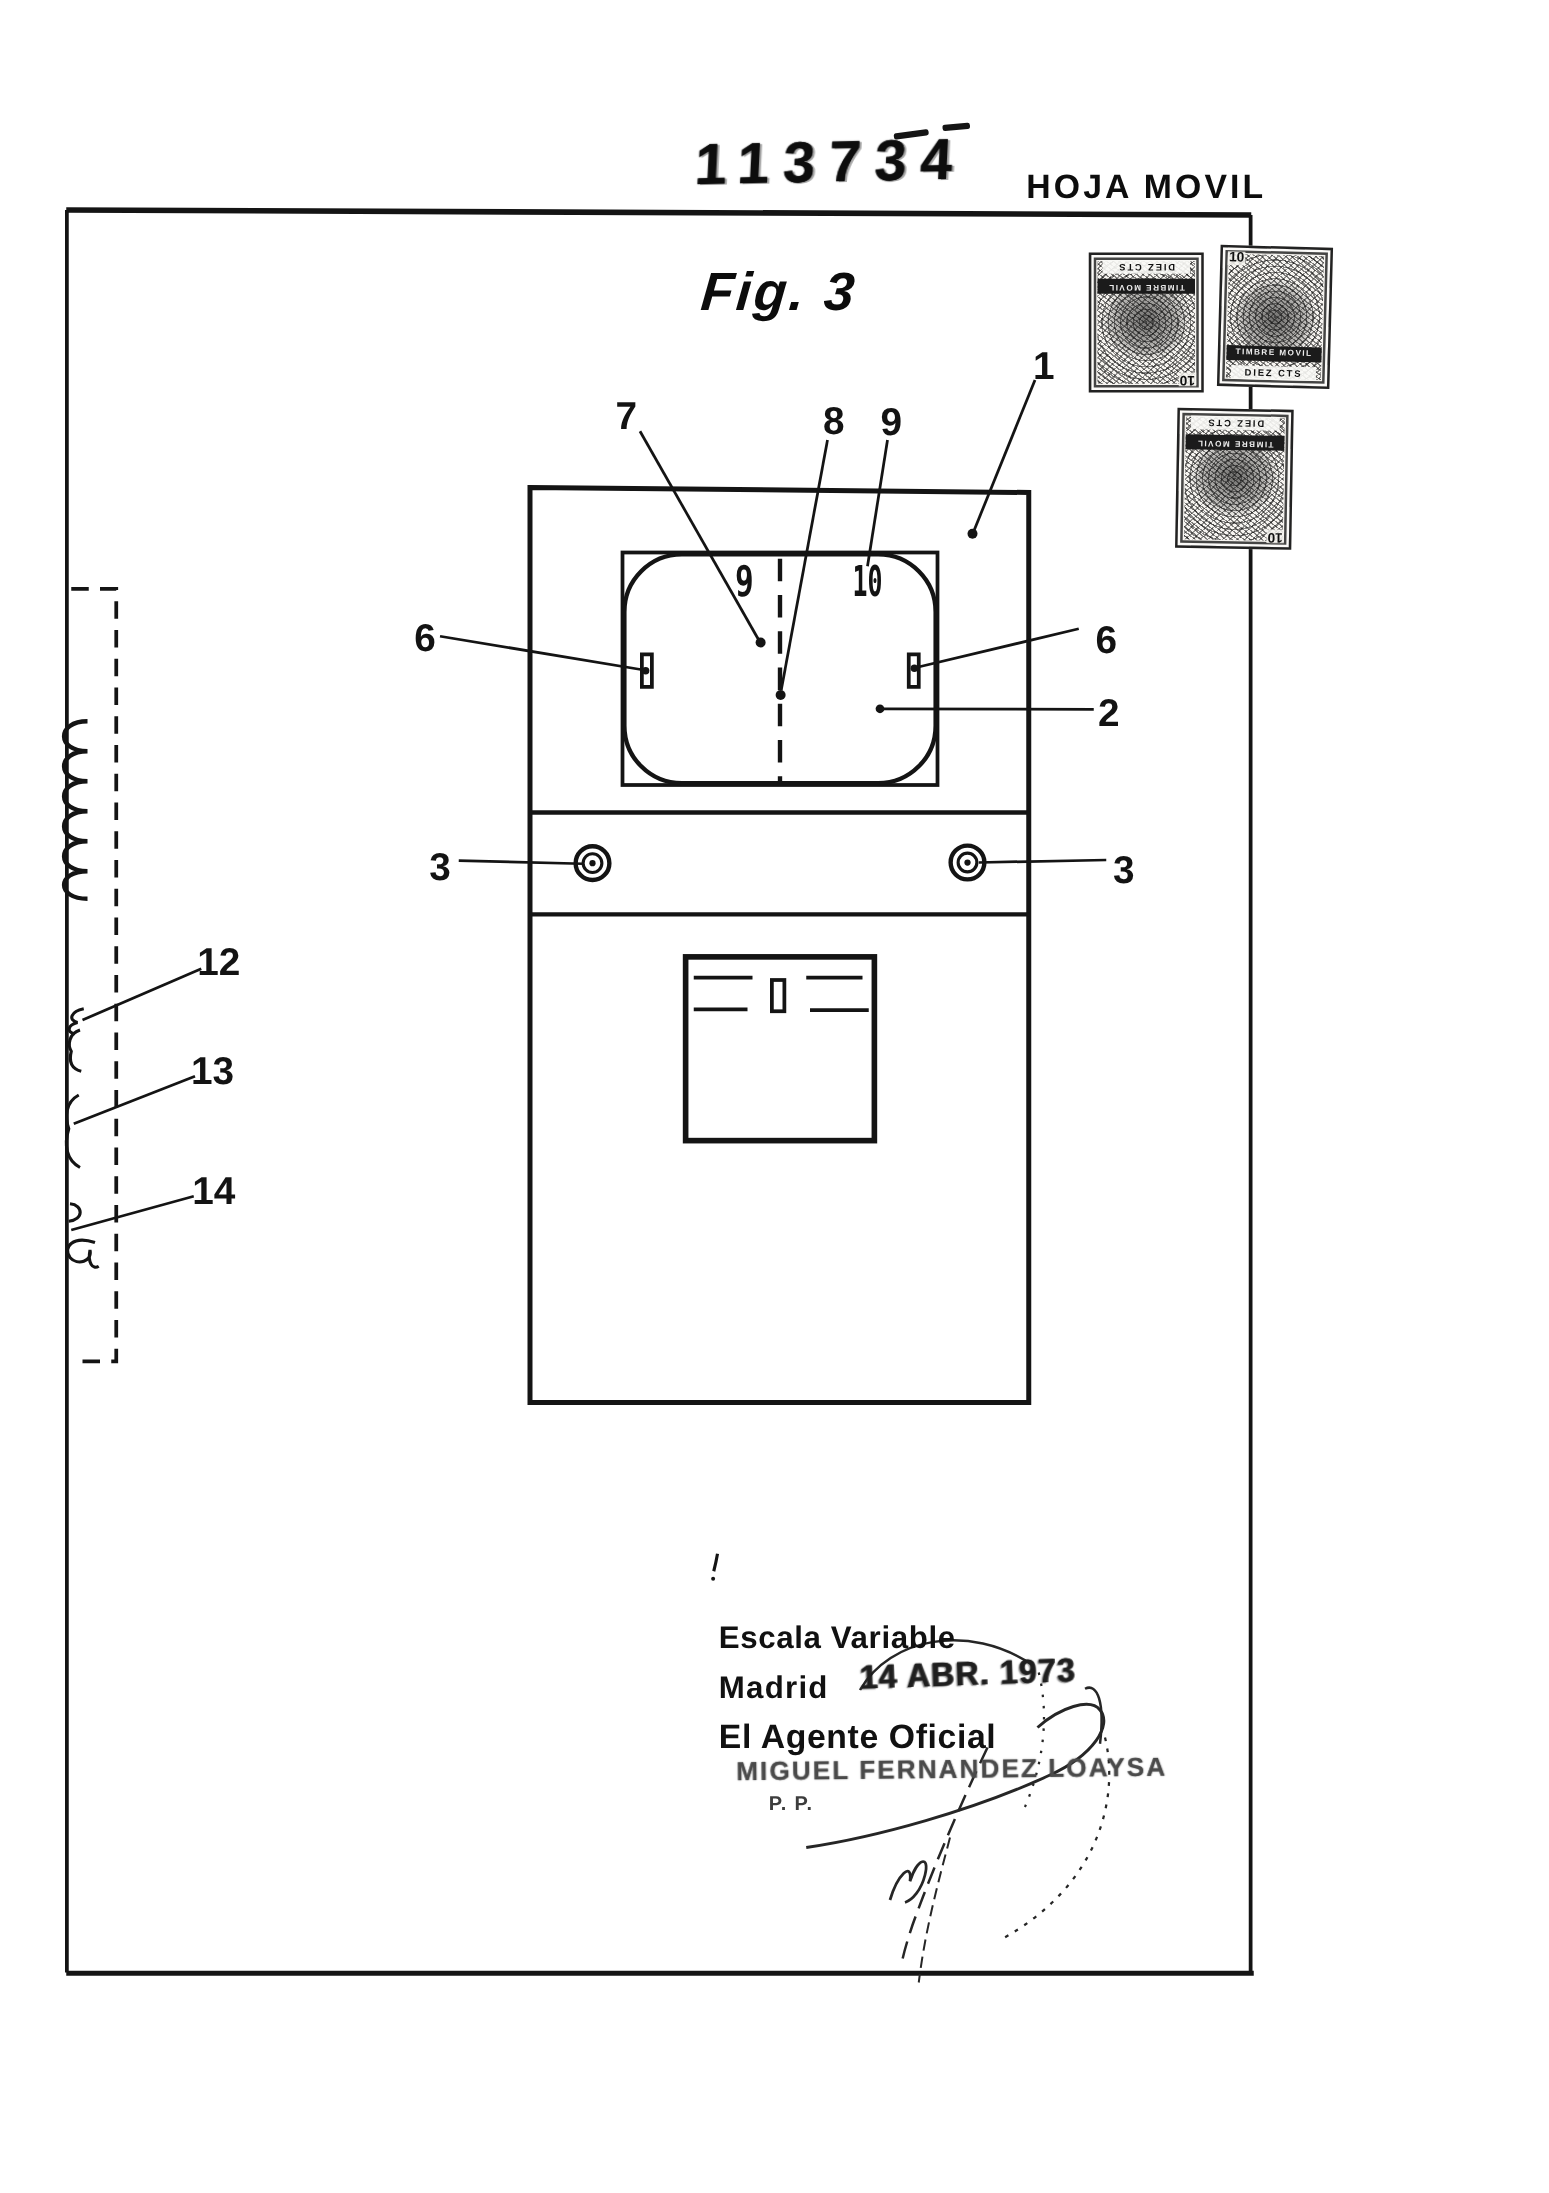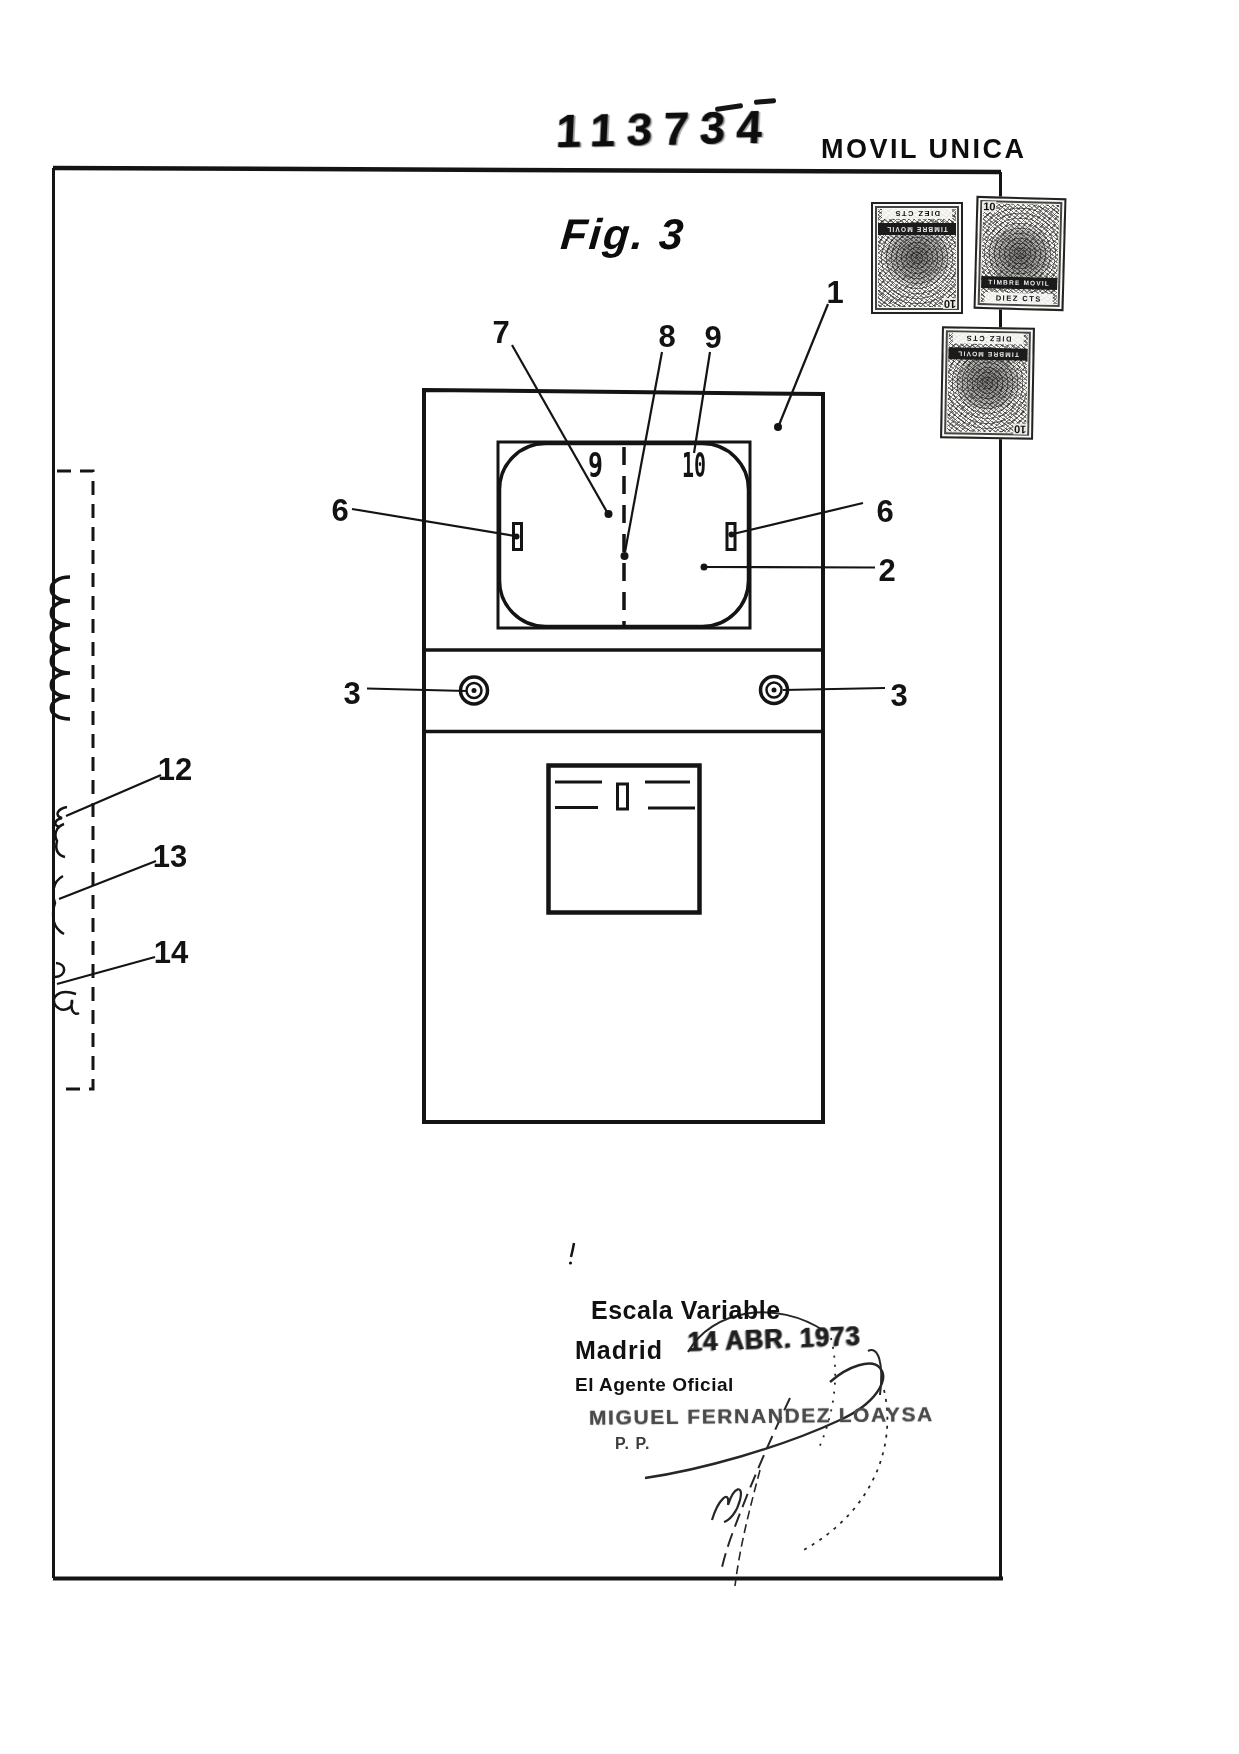--- a/index.html
+++ b/index.html
@@ -27,26 +27,26 @@
        repeating-linear-gradient(-43deg, rgba(10,10,10,.42) 0 1px, rgba(0,0,0,0) 1px 4px),
        repeating-radial-gradient(circle at 50% 50%, rgba(0,0,0,.45) 0 1px, rgba(0,0,0,0) 1px 5px);}
   .stamp .corner-val{position:absolute;top:3px;left:4px;font-size:11px;font-weight:700;color:#101010;
          background:rgba(246,244,240,.85);padding:0 1px;line-height:11px;}
   .stamp .band{position:absolute;left:6%;right:6%;bottom:19px;height:12px;background:#1b1b1b;color:#eee;
          font-size:6.5px;font-weight:700;letter-spacing:1.2px;text-align:center;line-height:12px;overflow:hidden;}
   .stamp .denom{position:absolute;left:10%;right:10%;bottom:4px;height:11px;background:rgba(250,249,246,.9);
          color:#101010;font-size:7.5px;font-weight:700;letter-spacing:1.5px;text-align:center;line-height:11px;}
 
   
-  .escala{left:575px;top:1296px;font-size:25px;font-weight:700;letter-spacing:.5px;margin-left:16px;}
+  .escala{left:575px;top:1296px;font-size:25px;font-weight:700;letter-spacing:.5px;}
   .madrid{left:575px;top:1336px;font-size:25px;font-weight:700;letter-spacing:1px;}
   .datestamp{left:683px;top:1324px;font-size:27px;font-weight:700;letter-spacing:1px;color:#1f1f1f;
              transform:rotate(-2deg) scaleX(.95);text-shadow:1px 0 0 rgba(20,20,20,.8),-1px 1px 1px rgba(50,50,50,.55);
              filter:blur(.3px);}
-  .agente{left:575px;top:1374px;font-size:19px;font-weight:700;letter-spacing:.5px;}
+  .agente{left:575px;top:1374px;font-size:27px;font-weight:700;letter-spacing:.5px;}
   .agentname{left:589px;top:1404px;font-size:21px;font-weight:700;letter-spacing:1.6px;color:#4a4a4a;
              transform:rotate(-.6deg);text-shadow:0 0 1px rgba(60,60,60,.8);filter:blur(.3px);}
   .pp{left:591px;top:1435px;font-size:16px;font-weight:700;letter-spacing:1px;color:#3d3d3d;margin-left:24px;}
 
   
   .ink{stroke:#141414;fill:none;}
   .ref{font:600 31px "Liberation Sans",sans-serif;fill:#131313;}
   .score{font:700 34px "DejaVu Sans Mono",monospace;fill:#131313;}
   .sig{stroke:#262626;fill:none;}
 </style>
@@ -164,21 +164,21 @@
       <path class="sig" d="M645,1478 C700,1470 780,1448 840,1420 C875,1404 890,1380 880,1368 C872,1358 848,1366 830,1382" stroke-width="2.4"></path>
       <path class="sig" d="M880,1395 C884,1362 878,1346 868,1351" stroke-width="2"></path>
       <path class="sig" d="M884,1390 C896,1440 878,1510 800,1552" stroke-width="1.8" stroke-dasharray="3 6"></path>
       <path class="sig" d="M760,1470 C750,1508 740,1545 735,1586" stroke-width="1.6" stroke-dasharray="9 5"></path>
     </g>
   </svg>
 
   <div class="txt serial">113734</div>
   <div class="serial-dash" style="left:715px;top:105px;width:28px;height:5px;transform:rotate(-8deg);"></div>
   <div class="serial-dash" style="left:754px;top:99px;width:22px;height:5px;transform:rotate(-5deg);"></div>
-  <div class="txt hoja">MOVIL UNICA</div>
+  <div class="txt hoja">HOJA MOVIL</div>
   <div class="txt figtitle">Fig. 3</div>
 
   <div class="stamp" style="left:871px;top:202px;width:92px;height:112px;transform:rotate(180deg);">
     <div class="stamp-art"></div>
     <div class="corner-val">10</div>
     <div class="band">TIMBRE MOVIL</div>
     <div class="denom">DIEZ CTS</div>
   </div>
   <div class="stamp" style="left:975px;top:197px;width:90px;height:113px;transform:rotate(1.5deg);">
     <div class="stamp-art"></div>

